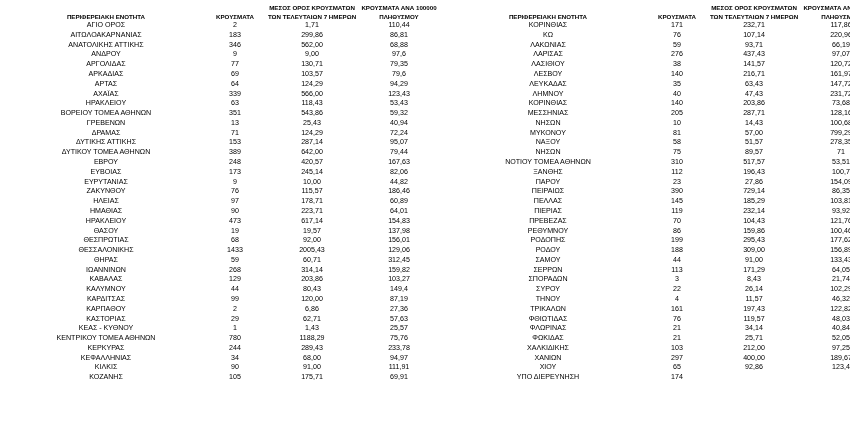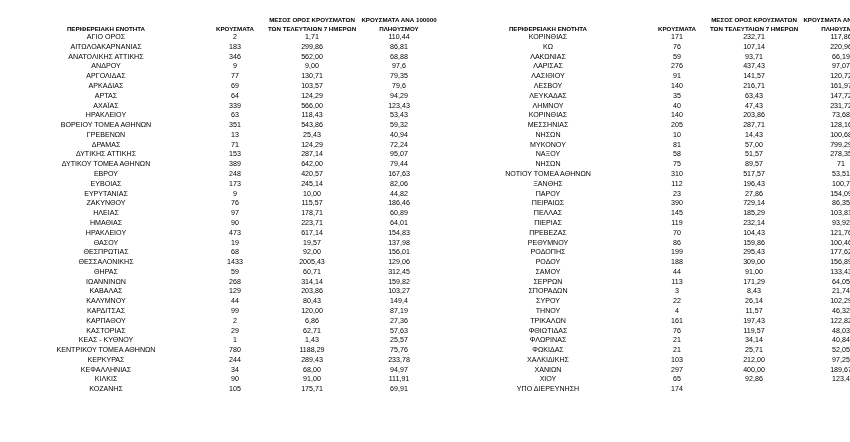--- a/index.html
+++ b/index.html
@@ -12,21 +12,21 @@
     height: 442px;
     font-family: "Liberation Sans", sans-serif;
     color: #000000;
     overflow: hidden;
   }
   .page {
     position: relative;
     width: 850px;
     height: 410px;
     box-sizing: border-box;
-    padding: 16px 8px 6px 8px;
+    padding: 4px 8px 6px 8px;
   }
   table.data {
     border-collapse: collapse;
     width: 834px;
     table-layout: fixed;
     font-size: 7.1px;
   }
   table.data th, table.data td {
     border: 0;
     padding: 0;
@@ -144,21 +144,21 @@
           <td class="c-num">437,43</td>
           <td class="c-num">97,07</td>
         </tr>
         <tr>
           <td class="c-name">ΑΡΓΟΛΙΔΑΣ</td>
           <td class="c-num">77</td>
           <td class="c-num">130,71</td>
           <td class="c-num">79,35</td>
           <td></td>
           <td class="c-name">ΛΑΣΙΘΙΟΥ</td>
-          <td class="c-num">91</td>
+          <td class="c-num">38</td>
           <td class="c-num">141,57</td>
           <td class="c-num">120,72</td>
         </tr>
         <tr>
           <td class="c-name">ΑΡΚΑΔΙΑΣ</td>
           <td class="c-num">69</td>
           <td class="c-num">103,57</td>
           <td class="c-num">79,6</td>
           <td></td>
           <td class="c-name">ΛΕΣΒΟΥ</td>

